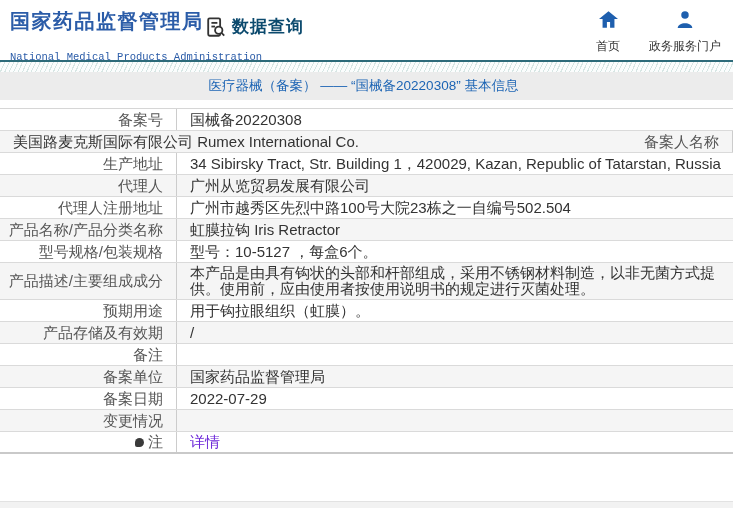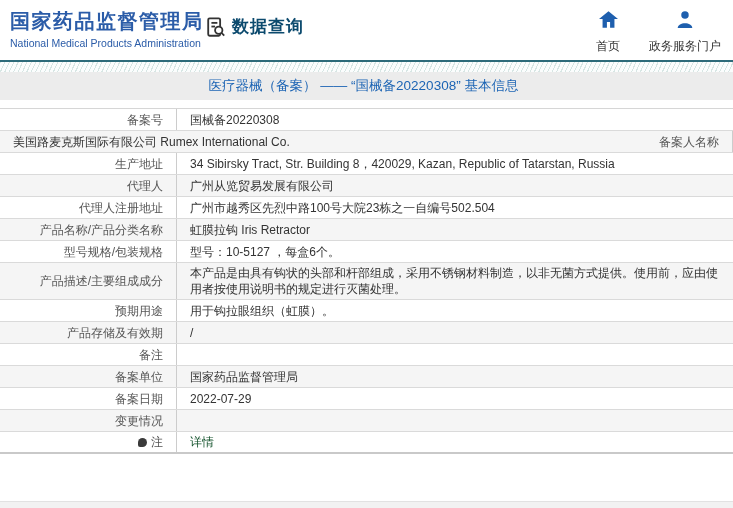--- a/index.html
+++ b/index.html
@@ -8,21 +8,21 @@
     width:733px; height:508px; overflow:hidden;
     background:#fff;
     font-family:"Liberation Sans","DejaVu Sans",sans-serif;
     position:relative;
   }
 
   
   .header { position:relative; height:60px; background:#fff; }
   .logo { position:absolute; left:10px; top:10px; }
   .logo-title { font-size:20px; font-weight:bold; color:#2b5ca8; letter-spacing:1.5px; line-height:1.15; }
-  .logo-sub { font-size:10.5px; color:#2b5ca8; margin-top:4px; }
+  .logo-sub { font-size:10.5px; color:#2b5ca8; margin-top:18px;font-family:Liberation Mono, monospace; }
 
   .section-title { position:absolute; left:205px; top:15px; display:flex; align-items:center; gap:5px; }
   .section-title .txt { font-size:17px; font-weight:bold; color:#0c4a6e; letter-spacing:1px; }
   .doc-search-icon svg { display:block; }
 
   .nav { position:absolute; right:2px; top:11px; display:flex; }
   .nav-item { display:flex; flex-direction:column; align-items:center; cursor:pointer; }
   .nav-item.home { width:62px; }
   .nav-item.portal { width:92px; }
   .nav-item .label { font-size:12px; color:#333; margin-top:6px; white-space:nowrap; }
@@ -38,28 +38,28 @@
   .breadcrumb-bar { height:28px; background:#ececec; display:flex; align-items:center; overflow:hidden;justify-content:center; }
   .breadcrumb { color:#1c64b4; font-size:13.5px; white-space:nowrap; margin-left:-6px; }
 
   .gap { height:8px; background:#fff; }
 
   
   .info-table { border-top:1px solid #d6d6d6; }
   .row { display:flex; align-items:stretch; min-height:22px; border-bottom:1px solid #dadada; background:#fff; }
   .row:nth-child(even) { background:#f5f5f5; }
   .row:last-child { border-bottom:2px solid #c9c9c9; }
-  .cell { display:flex; align-items:center; font-size:12px; line-height:16px; padding-top:2px; padding-bottom:2px; }
+  .cell { display:flex; align-items:center; font-size:15px; line-height:16px; padding-top:2px; padding-bottom:2px; }
   .cell.label {
     width:177px; flex:0 0 177px; justify-content:flex-end; text-align:right;
     color:#555; padding-right:13px; padding-left:4px;
     border-right:1px solid #cccccc; gap:4px;
   }
   .cell.value { flex:1; color:#333; padding-left:13px; padding-right:8px; }
-  .detail-link { color:#14532d; text-decoration:none; cursor:pointer; }
+  .detail-link { color:#6d28d9; text-decoration:none; cursor:pointer; }
   .note-icon {
     width:9px; height:9px; background:#3a3a3a; display:inline-block;
     border-radius:50% 50% 50% 2px; flex:0 0 9px;
   }
 
   
   .footer-strip { position:absolute; left:0; bottom:0; width:100%; height:7px; background:#f2f2f2; border-top:1px solid #e2e2e2; }
 </style>
 </head>
 <body>
@@ -128,21 +128,21 @@
       </div>
       <div class="cell label">
         <span>备案人名称</span>
       </div>
     </div>
     <div class="row">
       <div class="cell label">
         <span>生产地址</span>
       </div>
       <div class="cell value">
-        <span>34 Sibirsky Tract, Str. Building 8，420029, Kazan, Republic of Tatarstan, Russia</span>
+        <span>34 Sibirsky Tract, Str. Building 1，420029, Kazan, Republic of Tatarstan, Russia</span>
       </div>
     </div>
     <div class="row">
       <div class="cell label">
         <span>代理人</span>
       </div>
       <div class="cell value">
         <span>广州从览贸易发展有限公司</span>
       </div>
     </div>

